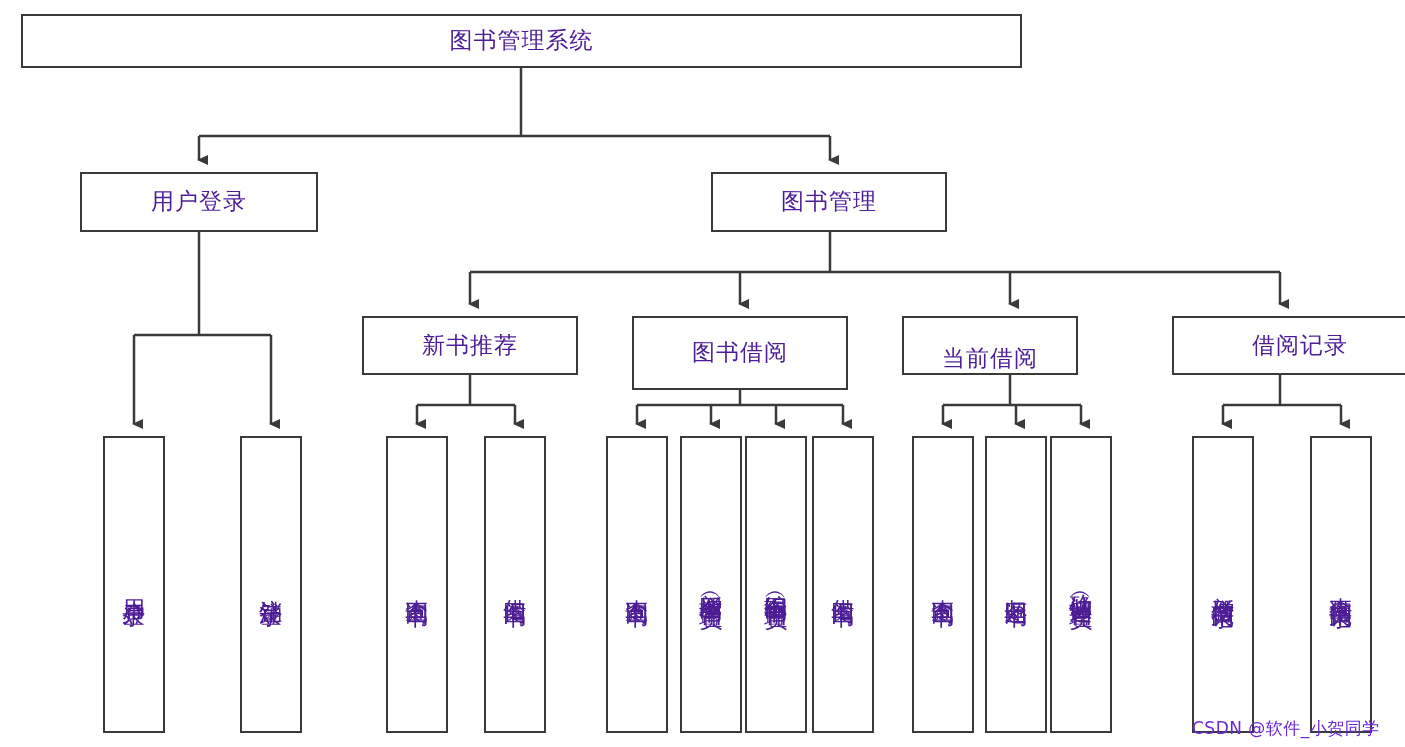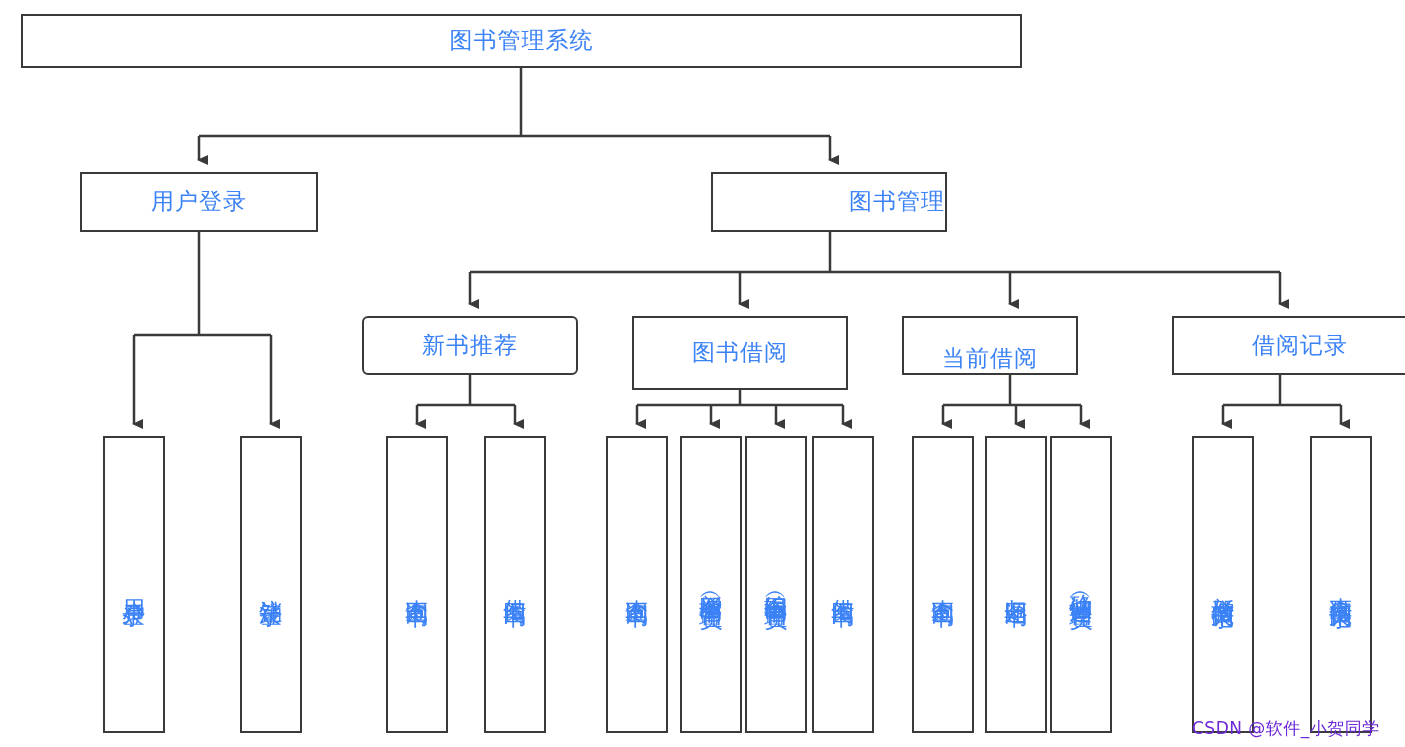--- a/index.html
+++ b/index.html
@@ -26,21 +26,21 @@
     pointer-events: none;
   }
   .node {
     position: absolute;
     box-sizing: border-box;
     background: #ffffff;
     border: 2.5px solid #3a3a3a;
     display: flex;
     align-items: center;
     justify-content: center;
-    color: #3b82f6;
+    color: #4c1d95;
   }
   .node-h .label {
     font-size: 23px;
     line-height: 1.2;
     letter-spacing: 1px;
     white-space: nowrap;
   }
   .node-v {
     align-items: center;
     justify-content: center;
@@ -117,25 +117,25 @@
     </g>
   </svg>
 
   <div class="node node-h" style="left:21px; top:14px; width:1001px; height:54px;">
     <span class="label">图书管理系统</span>
   </div>
 
   <div class="node node-h" style="left:80px; top:172px; width:238px; height:60px;">
     <span class="label">用户登录</span>
   </div>
-  <div class="node node-h" style="left:711px; top:172px; width:236px; height:60px;justify-content:flex-end;">
+  <div class="node node-h" style="left:711px; top:172px; width:236px; height:60px;">
     <span class="label">图书管理</span>
   </div>
 
-  <div class="node node-h" style="left:362px; top:316px; width:216px; height:59px;border-radius:6px;">
+  <div class="node node-h" style="left:362px; top:316px; width:216px; height:59px;">
     <span class="label">新书推荐</span>
   </div>
   <div class="node node-h" style="left:632px; top:316px; width:216px; height:74px;">
     <span class="label">图书借阅</span>
   </div>
   <div class="node node-h" style="left:902px; top:316px; width:176px; height:59px;align-items:flex-end;">
     <span class="label">当前借阅</span>
   </div>
   <div class="node node-h" style="left:1172px; top:316px; width:256px; height:59px;">
     <span class="label">借阅记录</span>

